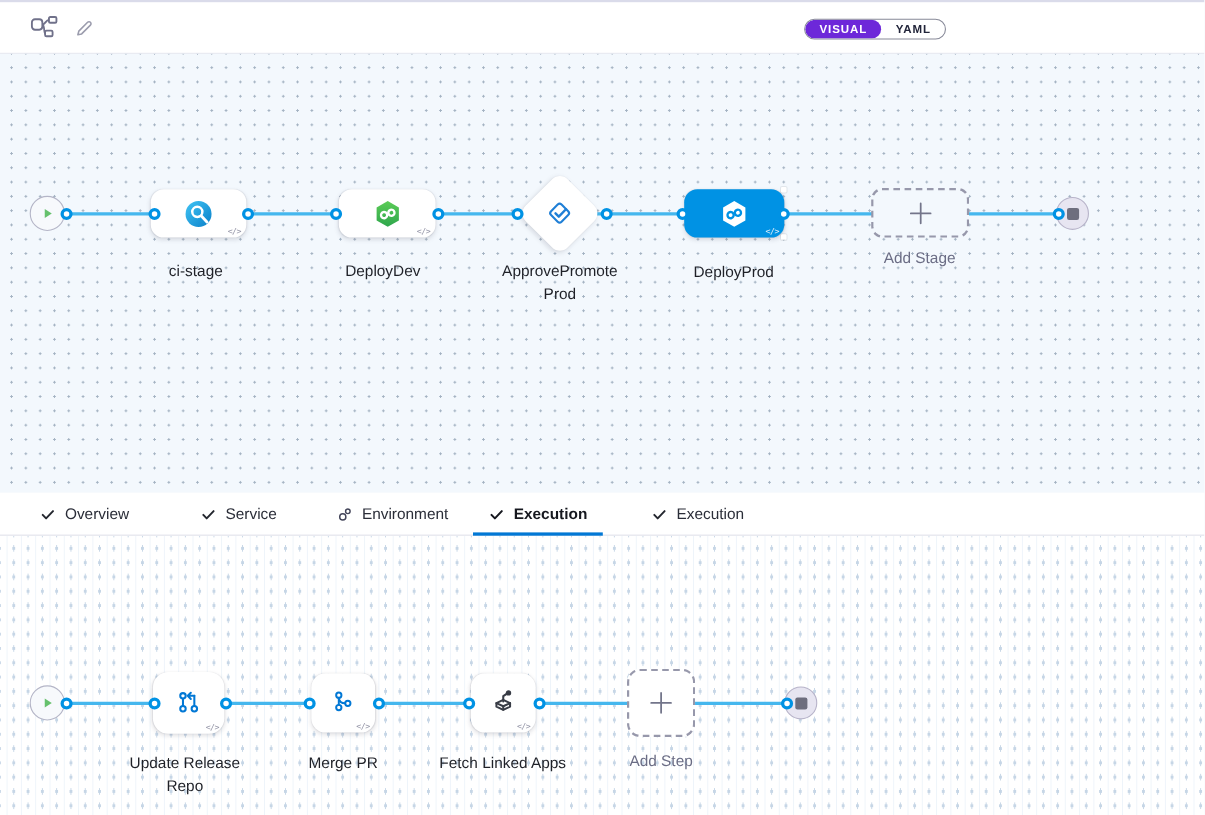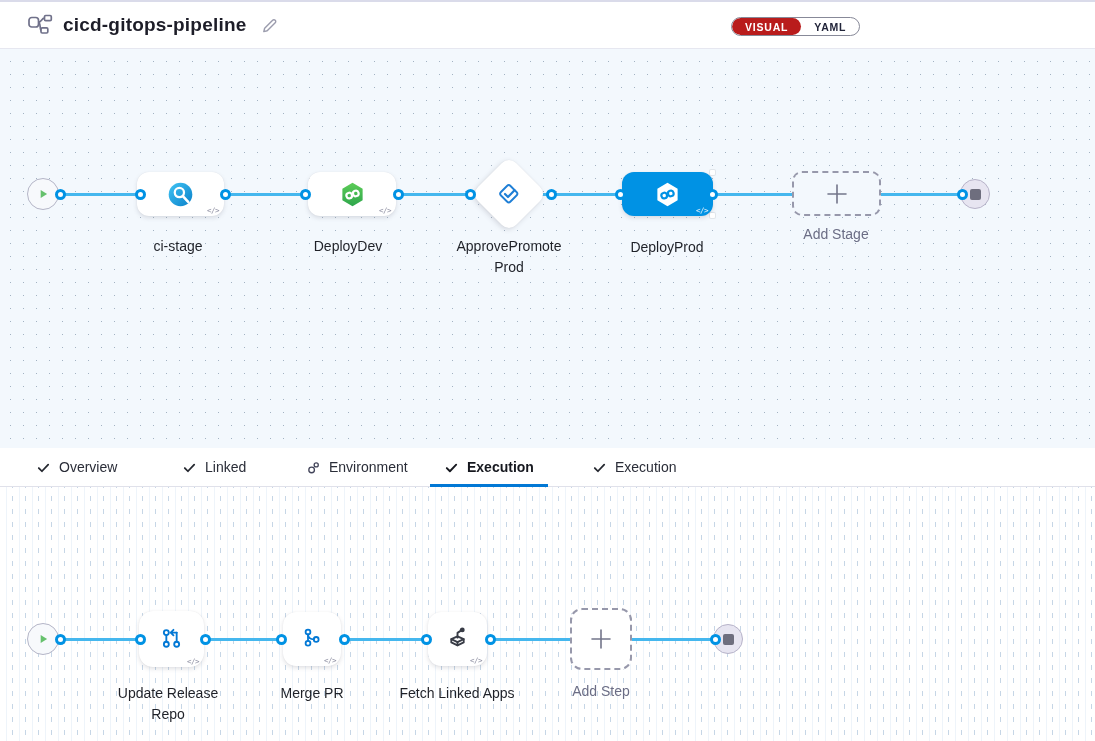--- a/index.html
+++ b/index.html
@@ -9,21 +9,21 @@
   
   .header { position:absolute; left:0; top:0; width:1095px; height:49px; background:#fff;
             border-top:2px solid #dadbea; border-bottom:1px solid #e6e7f0;
             display:flex; align-items:center; padding-left:27px; }
   .header .title { font-size:19px; font-weight:bold; color:#1d1d28; margin-left:10px; letter-spacing:.2px; }
   .icon-btn { margin-left:14px; display:flex; align-items:center; cursor:pointer; }
   .view-toggle { position:absolute; left:731px; top:15px; height:19px; display:flex; align-items:stretch;
                  border:1px solid #878998; border-radius:10px; background:#fff; overflow:hidden; }
   .view-toggle .seg { font-size:10.5px; font-weight:bold; letter-spacing:.8px; display:flex; align-items:center;
                       padding:0 13px; color:#22253a; cursor:pointer; }
-  .view-toggle .seg.dark { background:#b91c1c; color:#fff; border-radius:9px; }
+  .view-toggle .seg.dark { background:#6d28d9; color:#fff; border-radius:9px; }
 
   
   .canvas { position:absolute; left:0; width:1095px; }
   .stage-canvas { top:49px; height:399px; background-color:#f3f8fd;
     background-image:radial-gradient(circle 1px, #a3b2c2 98%, transparent 100%);
     background-size:13px 13px; background-position:4px 6px; }
   .step-canvas { top:487px; height:254px; background-color:#ffffff;
     background-image:
       radial-gradient(ellipse 1px 3px, #c6d6e6 96%, transparent 100%),
       linear-gradient(to right, #eef4fa 1px, transparent 1px);
@@ -82,21 +82,20 @@
   <div class="header">
     <span style="display:flex;">
       <svg width="26" height="24" viewBox="0 0 26 24" fill="none" stroke="#70718a" stroke-width="1.7" stroke-linejoin="round">
         <rect x="2" y="4.5" width="9.5" height="9.5" rx="2.8"></rect>
         <rect x="17.5" y="2.5" width="6.8" height="5.2" rx="1.2"></rect>
         <rect x="14" y="14.8" width="6.8" height="5.2" rx="1.2"></rect>
         <path d="M11.5 9.2 C14.5 9.2 14.5 5.1 17.5 5.1" fill="none"></path>
         <path d="M11.5 9.2 C13.5 9.2 13 17.4 14 17.4" fill="none"></path>
       </svg>
     </span>
-    <span class="title">cicd-gitops-pipeline</span>
     <span class="icon-btn">
       <svg width="19" height="19" viewBox="0 0 20 20" fill="none" stroke="#9b9cad" stroke-width="1.5" stroke-linejoin="round" stroke-linecap="round">
         <path d="M4 16.4 L4.9 12.9 L13.3 4.5 a1.9 1.9 0 0 1 2.7 2.7 L7.6 15.6 L4 16.4 Z"></path>
       </svg>
     </span>
     <div class="view-toggle">
       <div class="seg dark">VISUAL</div>
       <div class="seg">YAML</div>
     </div>
   </div>
@@ -201,21 +200,21 @@
     <div class="tab" style="left:22px;">
       <svg width="15" height="15" viewBox="0 0 16 16" fill="none" stroke="#24272f" stroke-width="1.9" stroke-linecap="round" stroke-linejoin="round">
           <path d="M3 8.6 L6.3 12 L13 5"></path>
         </svg>
       <span>Overview</span>
     </div>
     <div class="tab" style="left:168px;">
       <svg width="15" height="15" viewBox="0 0 16 16" fill="none" stroke="#24272f" stroke-width="1.9" stroke-linecap="round" stroke-linejoin="round">
           <path d="M3 8.6 L6.3 12 L13 5"></path>
         </svg>
-      <span>Linked</span>
+      <span>Service</span>
     </div>
     <div class="tab" style="left:292px;">
       <svg width="15" height="15" viewBox="0 0 16 16" fill="none" stroke="#43455a" stroke-width="1.4">
         <circle cx="6" cy="10.6" r="3"></circle>
           <circle cx="10.9" cy="5.2" r="2.2"></circle>
       </svg>
       <span>Environment</span>
     </div>
     <div class="tab active" style="left:430px;">
       <svg width="15" height="15" viewBox="0 0 16 16" fill="none" stroke="#16181f" stroke-width="2" stroke-linecap="round" stroke-linejoin="round">

